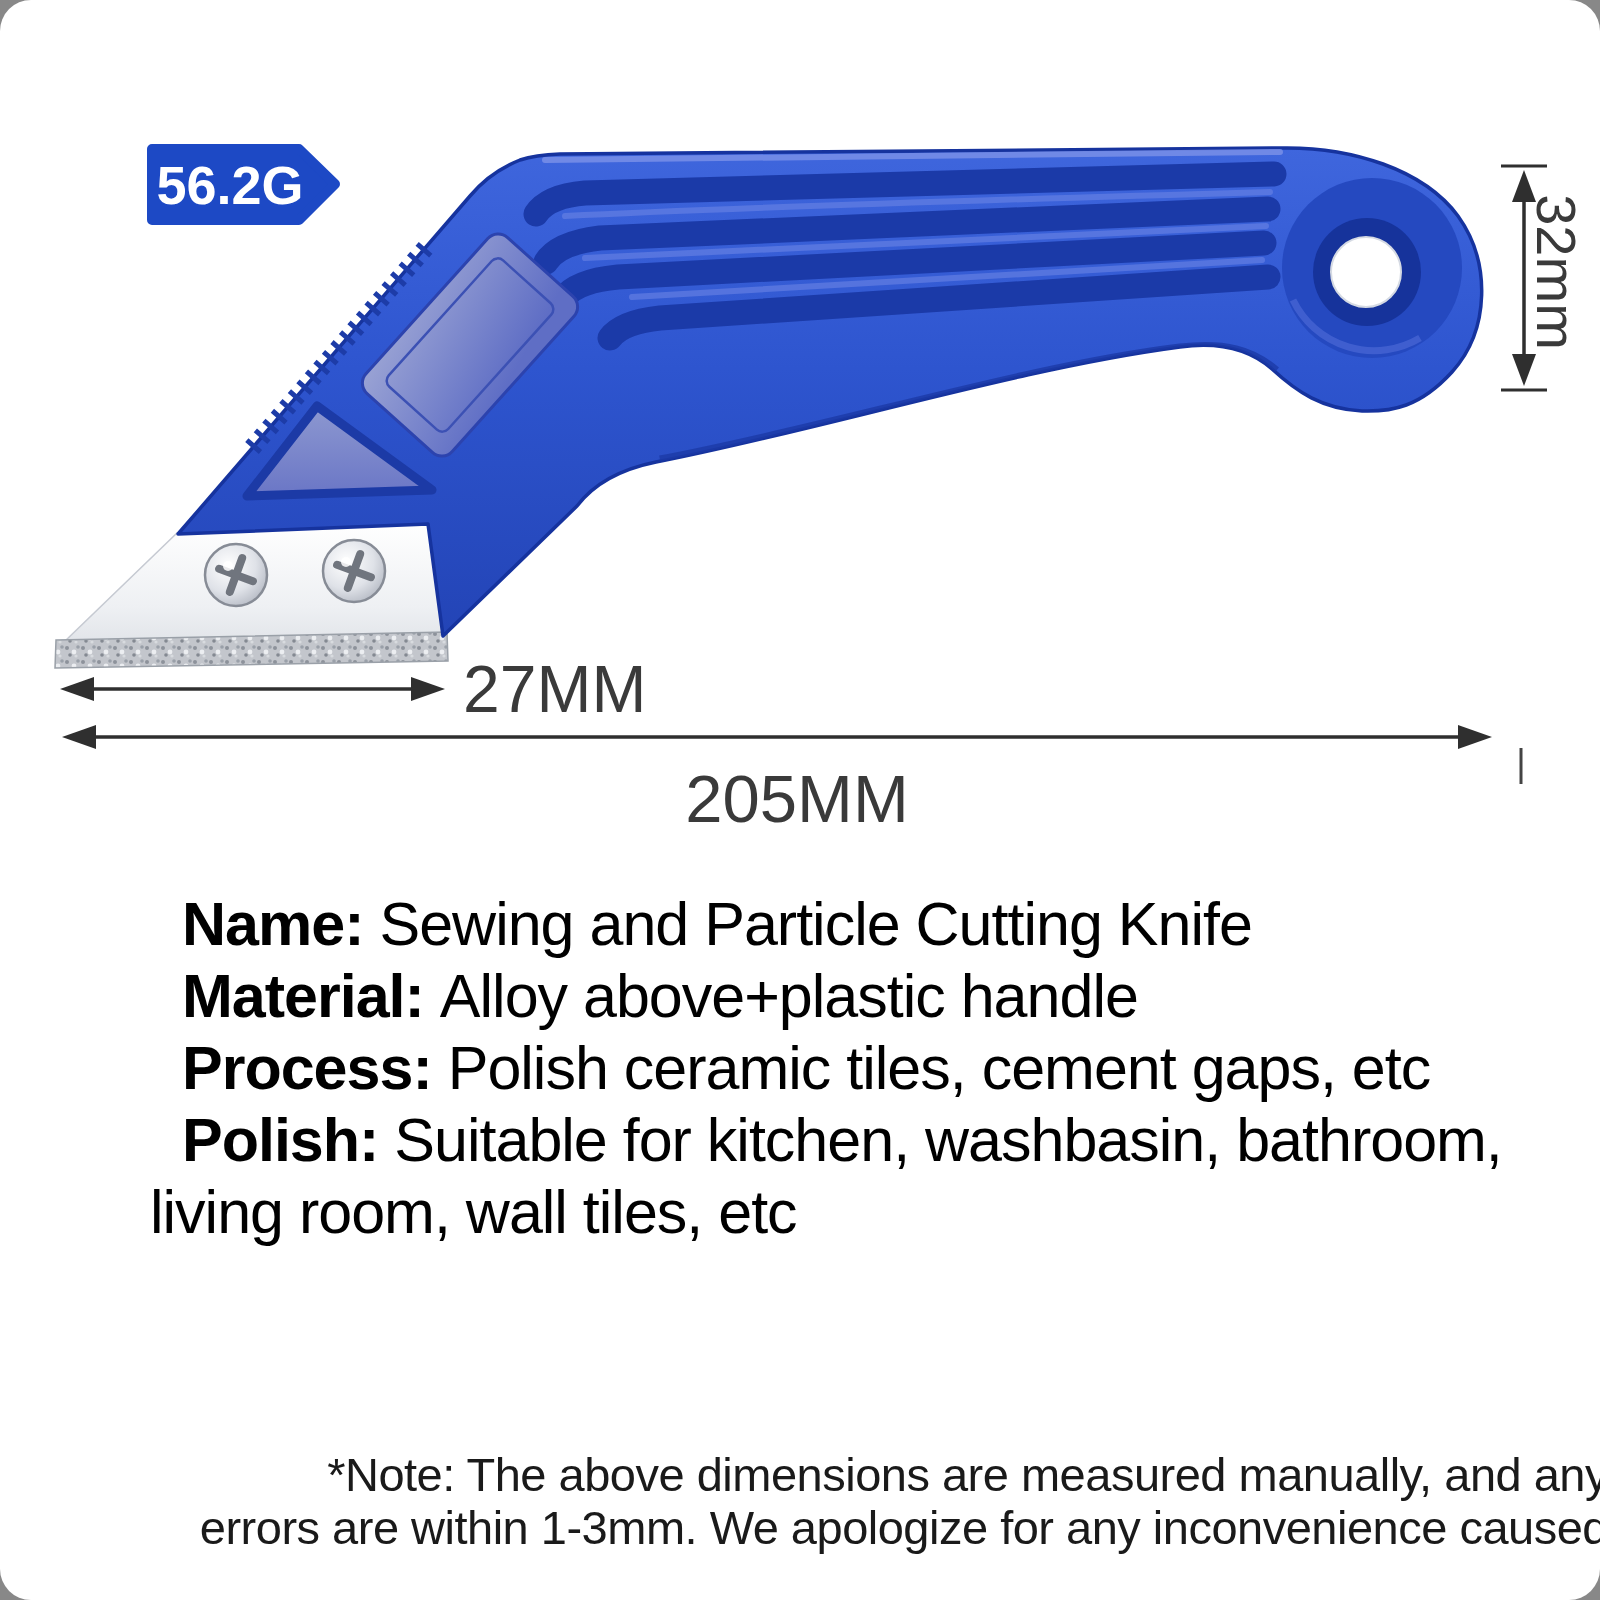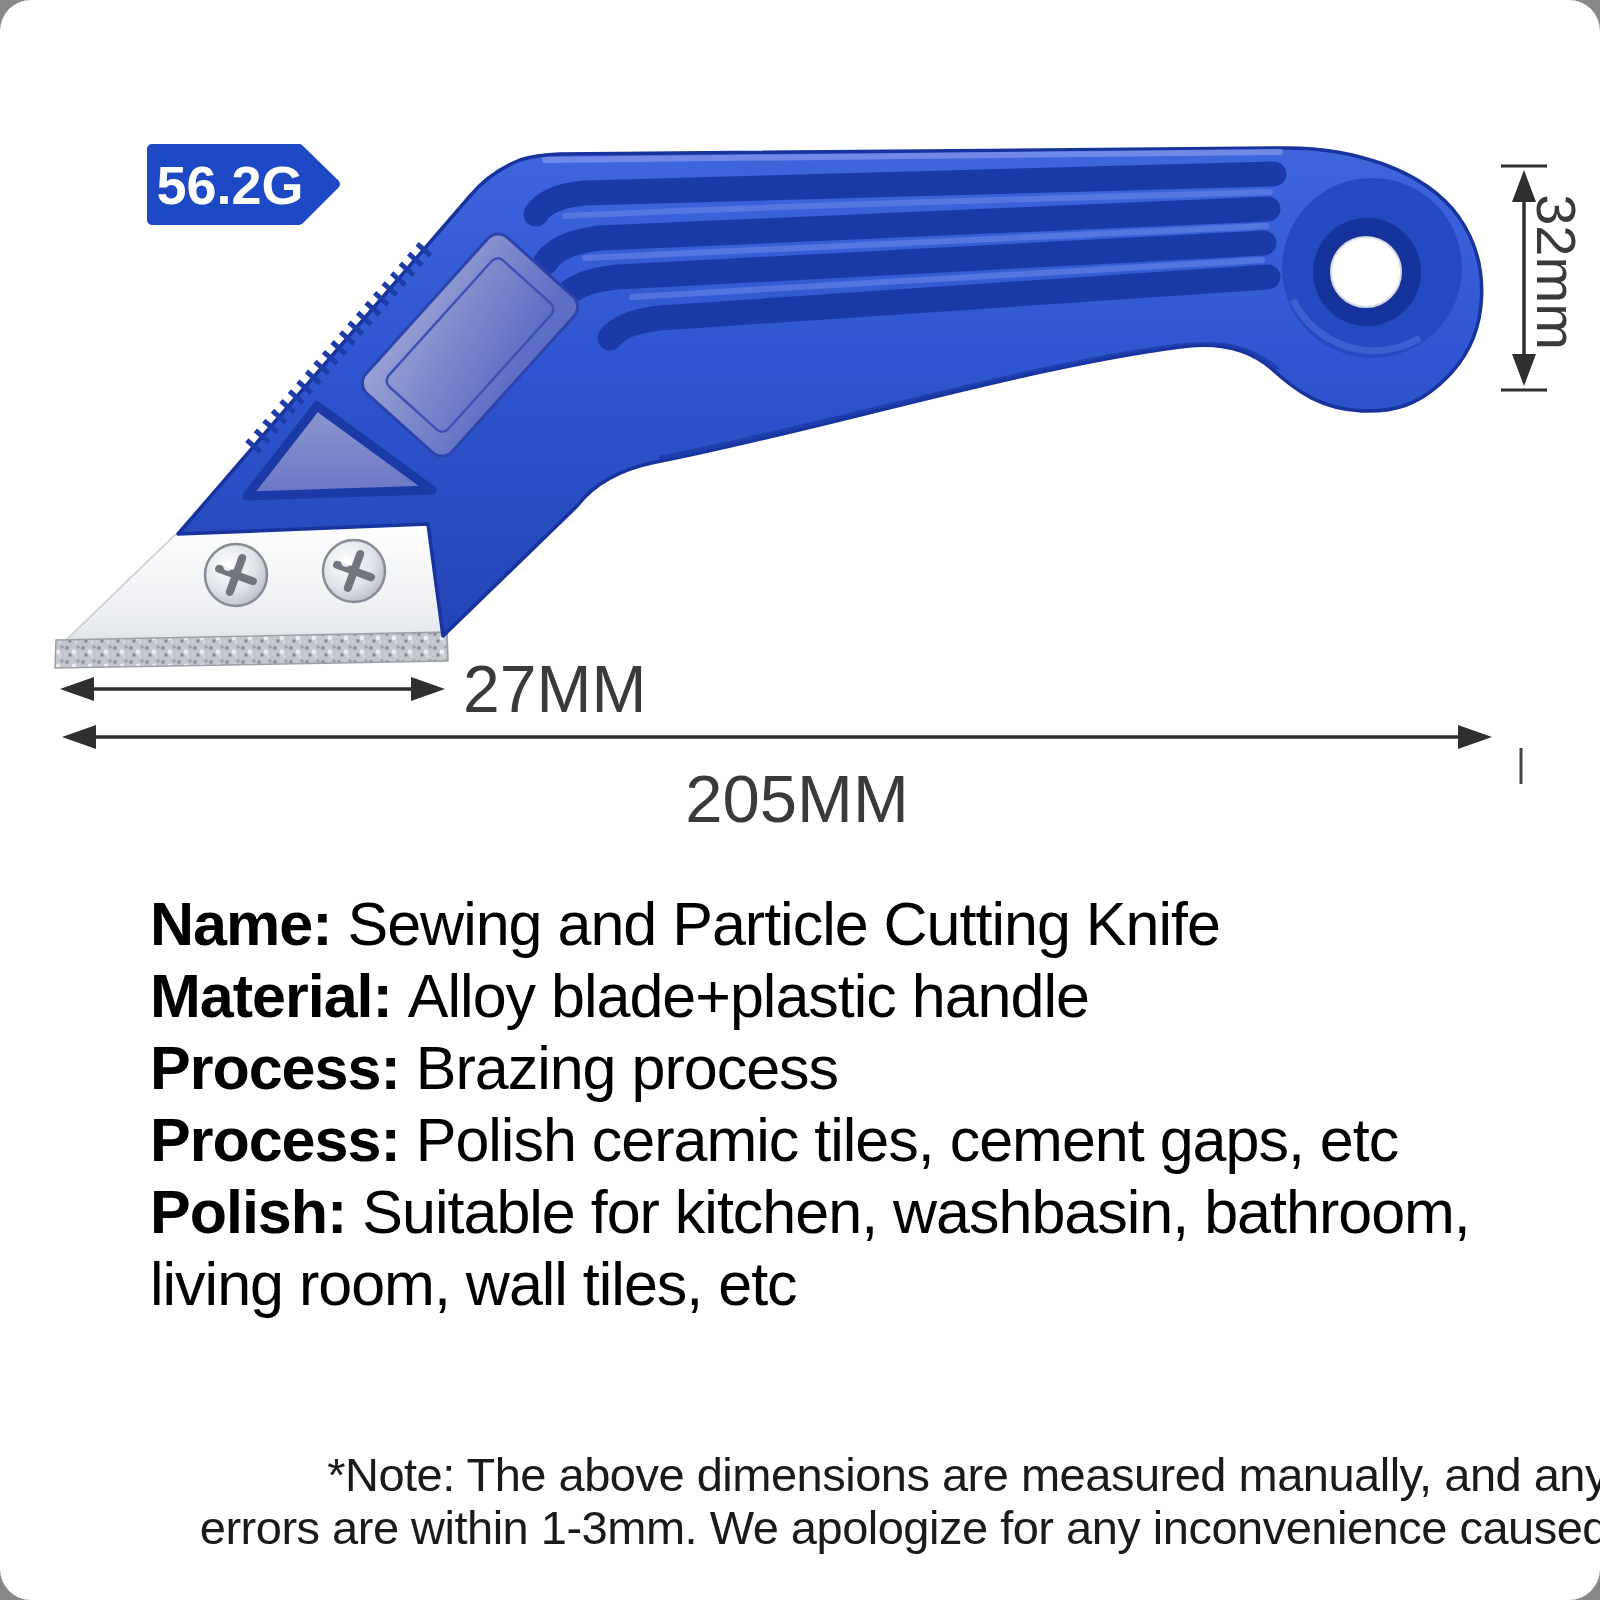--- a/index.html
+++ b/index.html
@@ -7,21 +7,21 @@
     position:relative;width:1600px;height:1600px;background:#ffffff;
     font-family:"Liberation Sans", sans-serif;overflow:hidden;margin:0 auto;border-radius:31px;
   }
   .art{position:absolute;left:0;top:0;width:1600px;height:1600px;}
   .dim-text{fill:#3a3a3a;font-family:"Liberation Sans",sans-serif;}
   .specs{
     position:absolute;left:150px;top:888px;width:1400px;
     font-size:61px;line-height:72px;color:#000;letter-spacing:-1px;
   }
   .spec-line{white-space:nowrap;}
-  .spec-line .lbl{font-weight:bold;margin-right:16px;}
+  .spec-line .lbl{font-weight:bold;margin-right:16px;margin-left:32px;}
   .spec-cont{}
   .note{
     position:absolute;left:0;top:1448px;width:1600px;text-align:right;
     font-size:47px;line-height:53px;color:#1a1a1a;letter-spacing:-0.5px;padding-left:8px;
   }
 </style>
 </head>
 <body>
 
 <div class="stage">
@@ -162,24 +162,21 @@
       <line x1="1521" y1="748" x2="1521" y2="784" stroke="#444444" stroke-width="3"></line>
       <text x="797" y="822" text-anchor="middle" class="dim-text" font-size="67">205MM</text>
     </g>
   </svg>
 
   <div class="specs">
     <div class="spec-line">
       <span class="lbl">Name:</span><span>Sewing and Particle Cutting Knife</span>
     </div>
     <div class="spec-line">
-      <span class="lbl">Material:</span><span>Alloy blade+plastic handle</span>
-    </div>
-    <div class="spec-line">
-      <span class="lbl">Process:</span><span>Brazing process</span>
+      <span class="lbl">Material:</span><span>Alloy above+plastic handle</span>
     </div>
     <div class="spec-line">
       <span class="lbl">Process:</span><span>Polish ceramic tiles, cement gaps, etc</span>
     </div>
     <div class="spec-line">
       <span class="lbl">Polish:</span><span>Suitable for kitchen, washbasin, bathroom,</span>
     </div>
     <div class="spec-line spec-cont">
       <span>living room, wall tiles, etc</span>
     </div>

